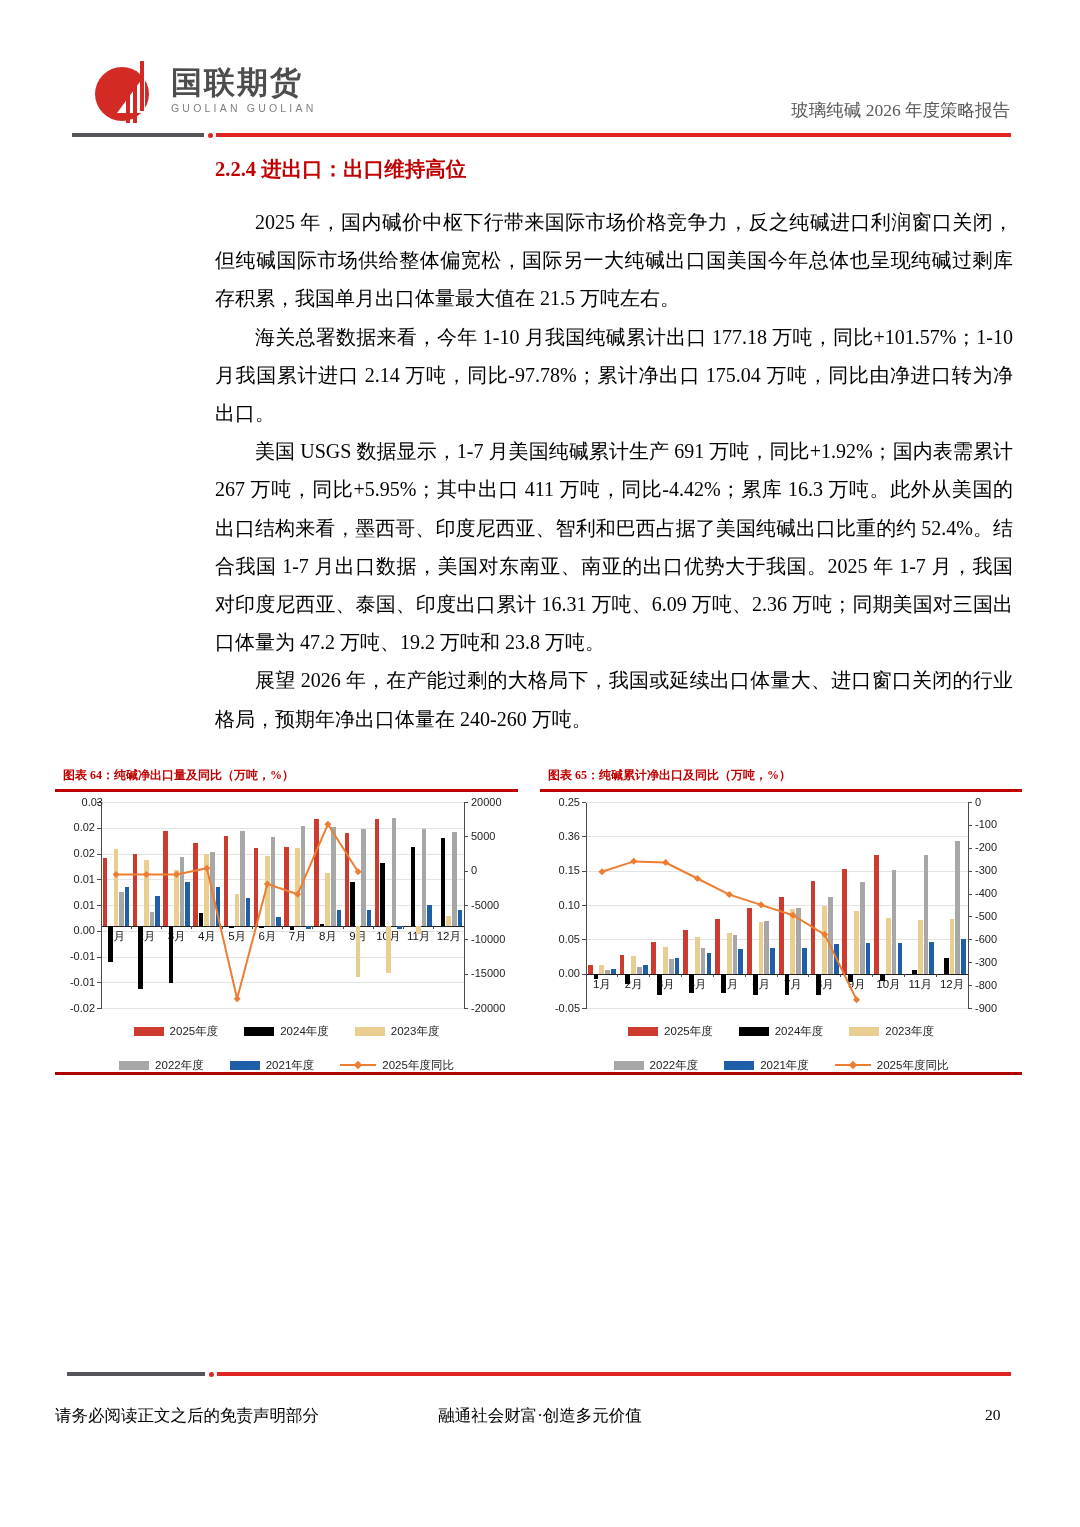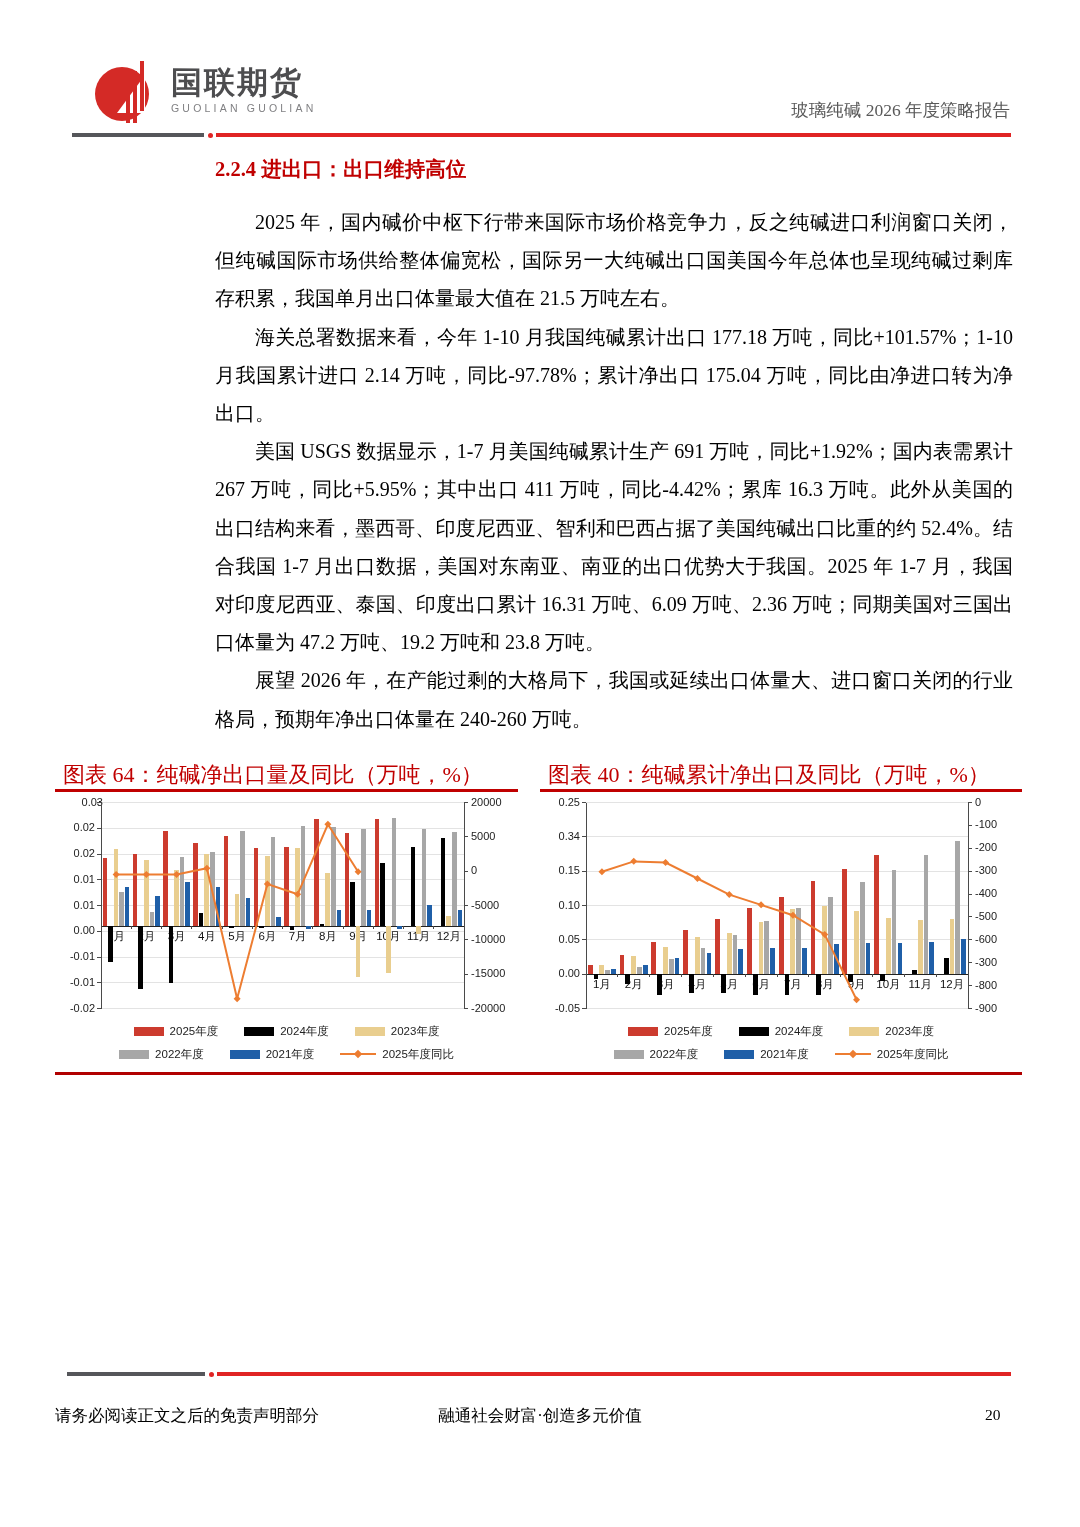--- a/index.html
+++ b/index.html
@@ -29,35 +29,35 @@
   
   .content{position:absolute;left:215px;top:155px;width:798px;}
   .heading{color:#c00000;font-weight:bold;font-size:20.5px;margin:0 0 20px 0;}
   .para{font-size:20px;line-height:38.2px;text-align:justify;text-indent:2em;margin:0;}
 
   
   .figures{position:absolute;left:55px;top:763px;width:967px;height:320px;}
   .figure{position:absolute;top:0;}
   .fig64{left:0;width:463px;}
   .fig65{left:485px;width:482px;}
-  .fig-title{color:#c00000;font-weight:normal;font-size:22px;height:26px;line-height:24px;padding-left:8px;}
+  .fig-title{color:#c00000;font-weight:bold;font-size:12px;height:26px;line-height:24px;padding-left:8px;}
   .fig-rule{height:2.5px;background:#c00000;}
   .plot{position:relative;height:206px;margin-top:11px;
         font-family:"Liberation Sans","DejaVu Sans",sans-serif;}
   .gridline{position:absolute;height:1px;background:#e3e3e3;}
   .spine{position:absolute;width:1px;background:#4a4a4a;top:0;height:206px;}
   .zeroline{position:absolute;height:1px;background:#222;}
   .ytick-l{position:absolute;font-size:11px;color:#222;text-align:right;width:40px;}
   .ytick-r{position:absolute;font-size:11px;color:#222;text-align:left;width:48px;}
   .tickmark{position:absolute;background:#4a4a4a;}
   .xlab{position:absolute;font-size:11.5px;color:#111;text-align:center;width:30px;}
   .bar{position:absolute;}
   .linesvg{position:absolute;top:0;}
   .legend{margin-top:15px;font-family:"Liberation Sans","DejaVu Sans",sans-serif;
-          font-size:11.5px;color:#222;display:flex;flex-direction:column;align-items:center;gap:8px;}
+          font-size:11.5px;color:#222;display:flex;flex-direction:column;align-items:center;gap:19px;}
   .leg-row{display:flex;gap:26px;align-items:center;}
   .leg-item{display:flex;align-items:center;gap:6px;}
   .leg-swatch{width:30px;height:9px;}
   .leg-line{position:relative;width:36px;height:9px;}
   .leg-line .ln{position:absolute;left:0;top:3.5px;width:36px;height:2px;background:#ed7d31;}
   .leg-line .dm{position:absolute;left:15px;top:1.5px;width:6px;height:6px;background:#ed7d31;transform:rotate(45deg);}
   .fig-bottom-rule{position:absolute;left:0;top:309px;width:967px;height:3px;background:#b00000;}
 
   
   .footer-text{position:absolute;font-size:16.5px;color:#000;}
@@ -265,28 +265,28 @@
             <div class="leg-line">
               <div class="ln"></div>
               <div class="dm"></div>
             </div>
             <span>2025年度同比</span>
           </div>
         </div>
       </div>
   </div>
   <div class="figure fig65">
-    <div class="fig-title">图表 40：纯碱累计净出口及同比（万吨，%）</div>
+    <div class="fig-title">图表 65：纯碱累计净出口及同比（万吨，%）</div>
     <div class="fig-rule"></div>
     <div class="plot" id="plot1">
         <div class="gridline" style="left: 46px; width: 382px; top: -0.5px;"></div>
         <div class="ytick-l" style="left: 0px; top: -7px;">0.25</div>
         <div class="tickmark" style="left: 42px; top: -0.5px; width: 4px; height: 1px;"></div>
         <div class="gridline" style="left: 46px; width: 382px; top: 33.8333px;"></div>
-        <div class="ytick-l" style="left: 0px; top: 27.3333px;">0.34</div>
+        <div class="ytick-l" style="left: 0px; top: 27.3333px;">0.36</div>
         <div class="tickmark" style="left: 42px; top: 33.8333px; width: 4px; height: 1px;"></div>
         <div class="gridline" style="left: 46px; width: 382px; top: 68.1667px;"></div>
         <div class="ytick-l" style="left: 0px; top: 61.6667px;">0.15</div>
         <div class="tickmark" style="left: 42px; top: 68.1667px; width: 4px; height: 1px;"></div>
         <div class="gridline" style="left: 46px; width: 382px; top: 102.5px;"></div>
         <div class="ytick-l" style="left: 0px; top: 96px;">0.10</div>
         <div class="tickmark" style="left: 42px; top: 102.5px; width: 4px; height: 1px;"></div>
         <div class="gridline" style="left: 46px; width: 382px; top: 136.833px;"></div>
         <div class="ytick-l" style="left: 0px; top: 130.333px;">0.05</div>
         <div class="tickmark" style="left: 42px; top: 136.833px; width: 4px; height: 1px;"></div>

